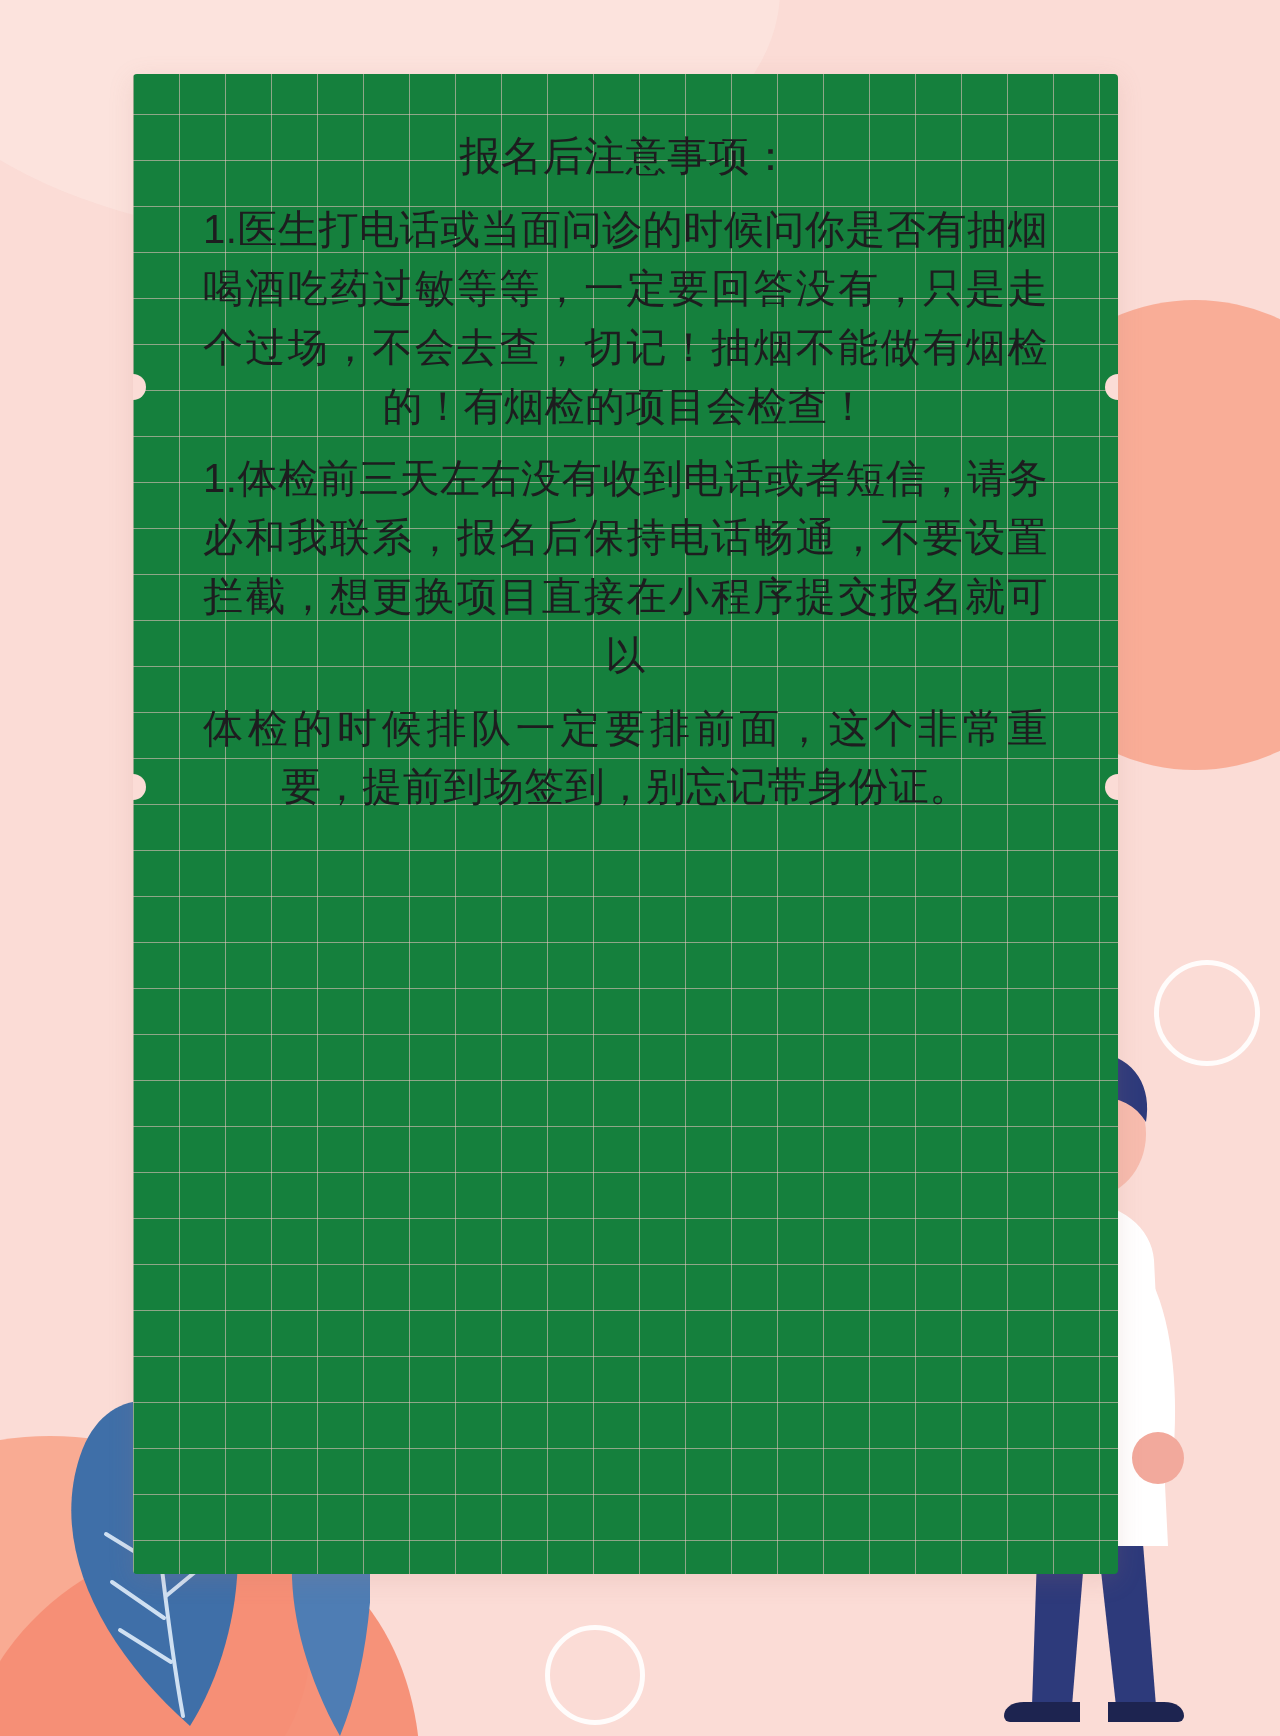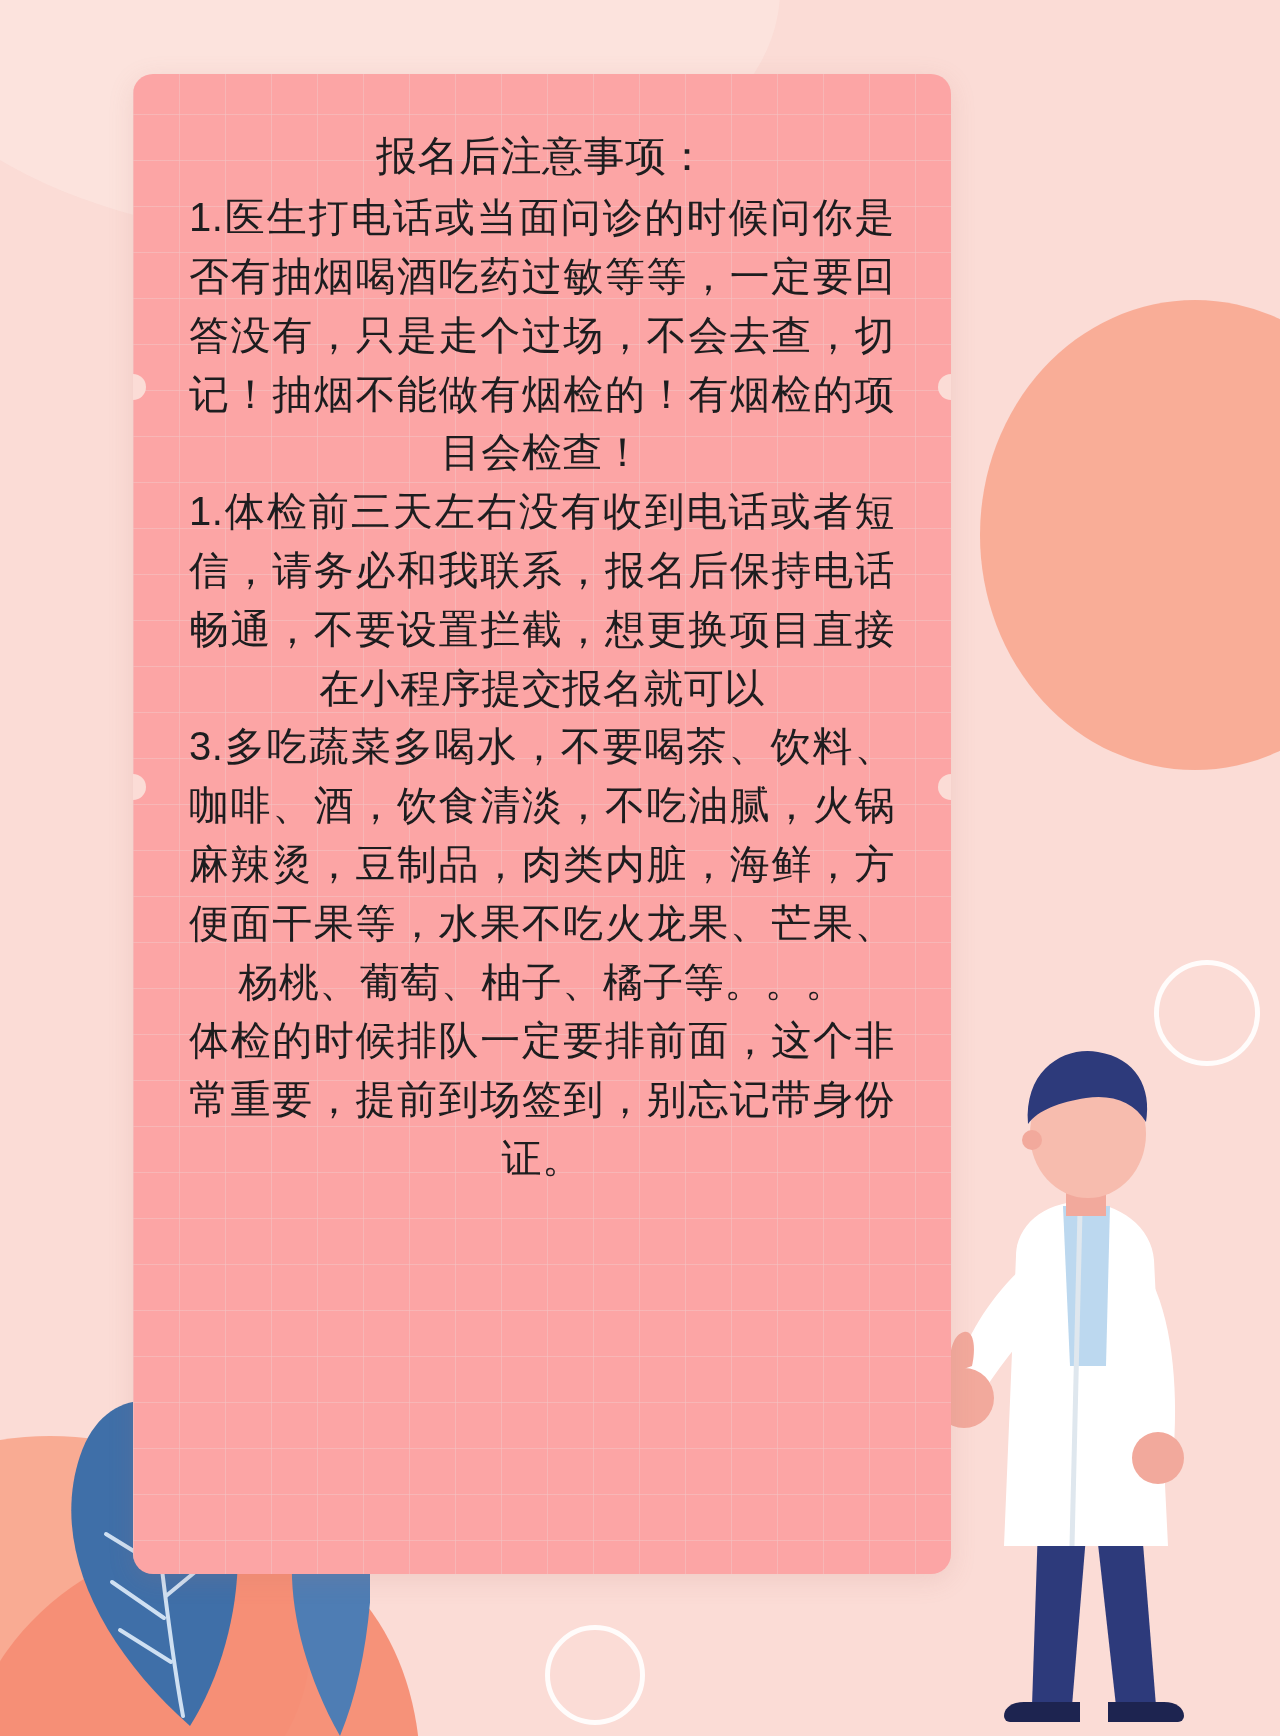--- a/index.html
+++ b/index.html
@@ -99,24 +99,24 @@
     bottom: 0;
     width: 320px;
     height: 730px;
   }
 
   
   #note-card {
     position: absolute;
     left: 133px;
     top: 74px;
-    width: 818px;
+    width: 985px;
     height: 1500px;
-    background: #fca5a5;
-    border-radius: 20px;
+    background: #15803d;
+    border-radius: 4px;
     box-shadow: 0 6px 26px rgba(180, 120, 110, .16);
     overflow: hidden;
   }
   #note-grid {
     position: absolute;
     inset: 0;
     background-image:
       linear-gradient(to right, rgba(243, 197, 197, .55) 1px, transparent 1px),
       linear-gradient(to bottom, rgba(243, 197, 197, .55) 1px, transparent 1px);
     background-size: 46px 46px;
@@ -143,21 +143,21 @@
     line-height: 1.47;
     letter-spacing: .5px;
     font-weight: 500;
   }
   #note-text .title {
     display: block;
     font-size: 41px;
     margin-bottom: 2px;
   }
   #note-text p {
-    margin: 0;
+    margin: 14px;
     text-align: justify;
     text-align-last: center;
   }
 </style>
 </head>
 <body>
 
 <div id="bg-layer">
   <div class="blob blob-topwash"></div>
   <div class="blob blob-right"></div>
@@ -216,16 +216,15 @@
 
   <div class="notch left" style="top:300px"></div>
   <div class="notch left" style="top:700px"></div>
   <div class="notch right" style="top:300px"></div>
   <div class="notch right" style="top:700px"></div>
 
   <div id="note-text">
     <span class="title">报名后注意事项：</span>
     <p>1.医生打电话或当面问诊的时候问你是否有抽烟喝酒吃药过敏等等，一定要回答没有，只是走个过场，不会去查，切记！抽烟不能做有烟检的！有烟检的项目会检查！</p>
     <p>1.体检前三天左右没有收到电话或者短信，请务必和我联系，报名后保持电话畅通，不要设置拦截，想更换项目直接在小程序提交报名就可以</p>
-    <p>3.多吃蔬菜多喝水，不要喝茶、饮料、咖啡、酒，饮食清淡，不吃油腻，火锅麻辣烫，豆制品，肉类内脏，海鲜，方便面干果等，水果不吃火龙果、芒果、杨桃、葡萄、柚子、橘子等。。。</p>
     <p>体检的时候排队一定要排前面，这个非常重要，提前到场签到，别忘记带身份证。</p>
   </div>
 </div>
 
 </body></html>

